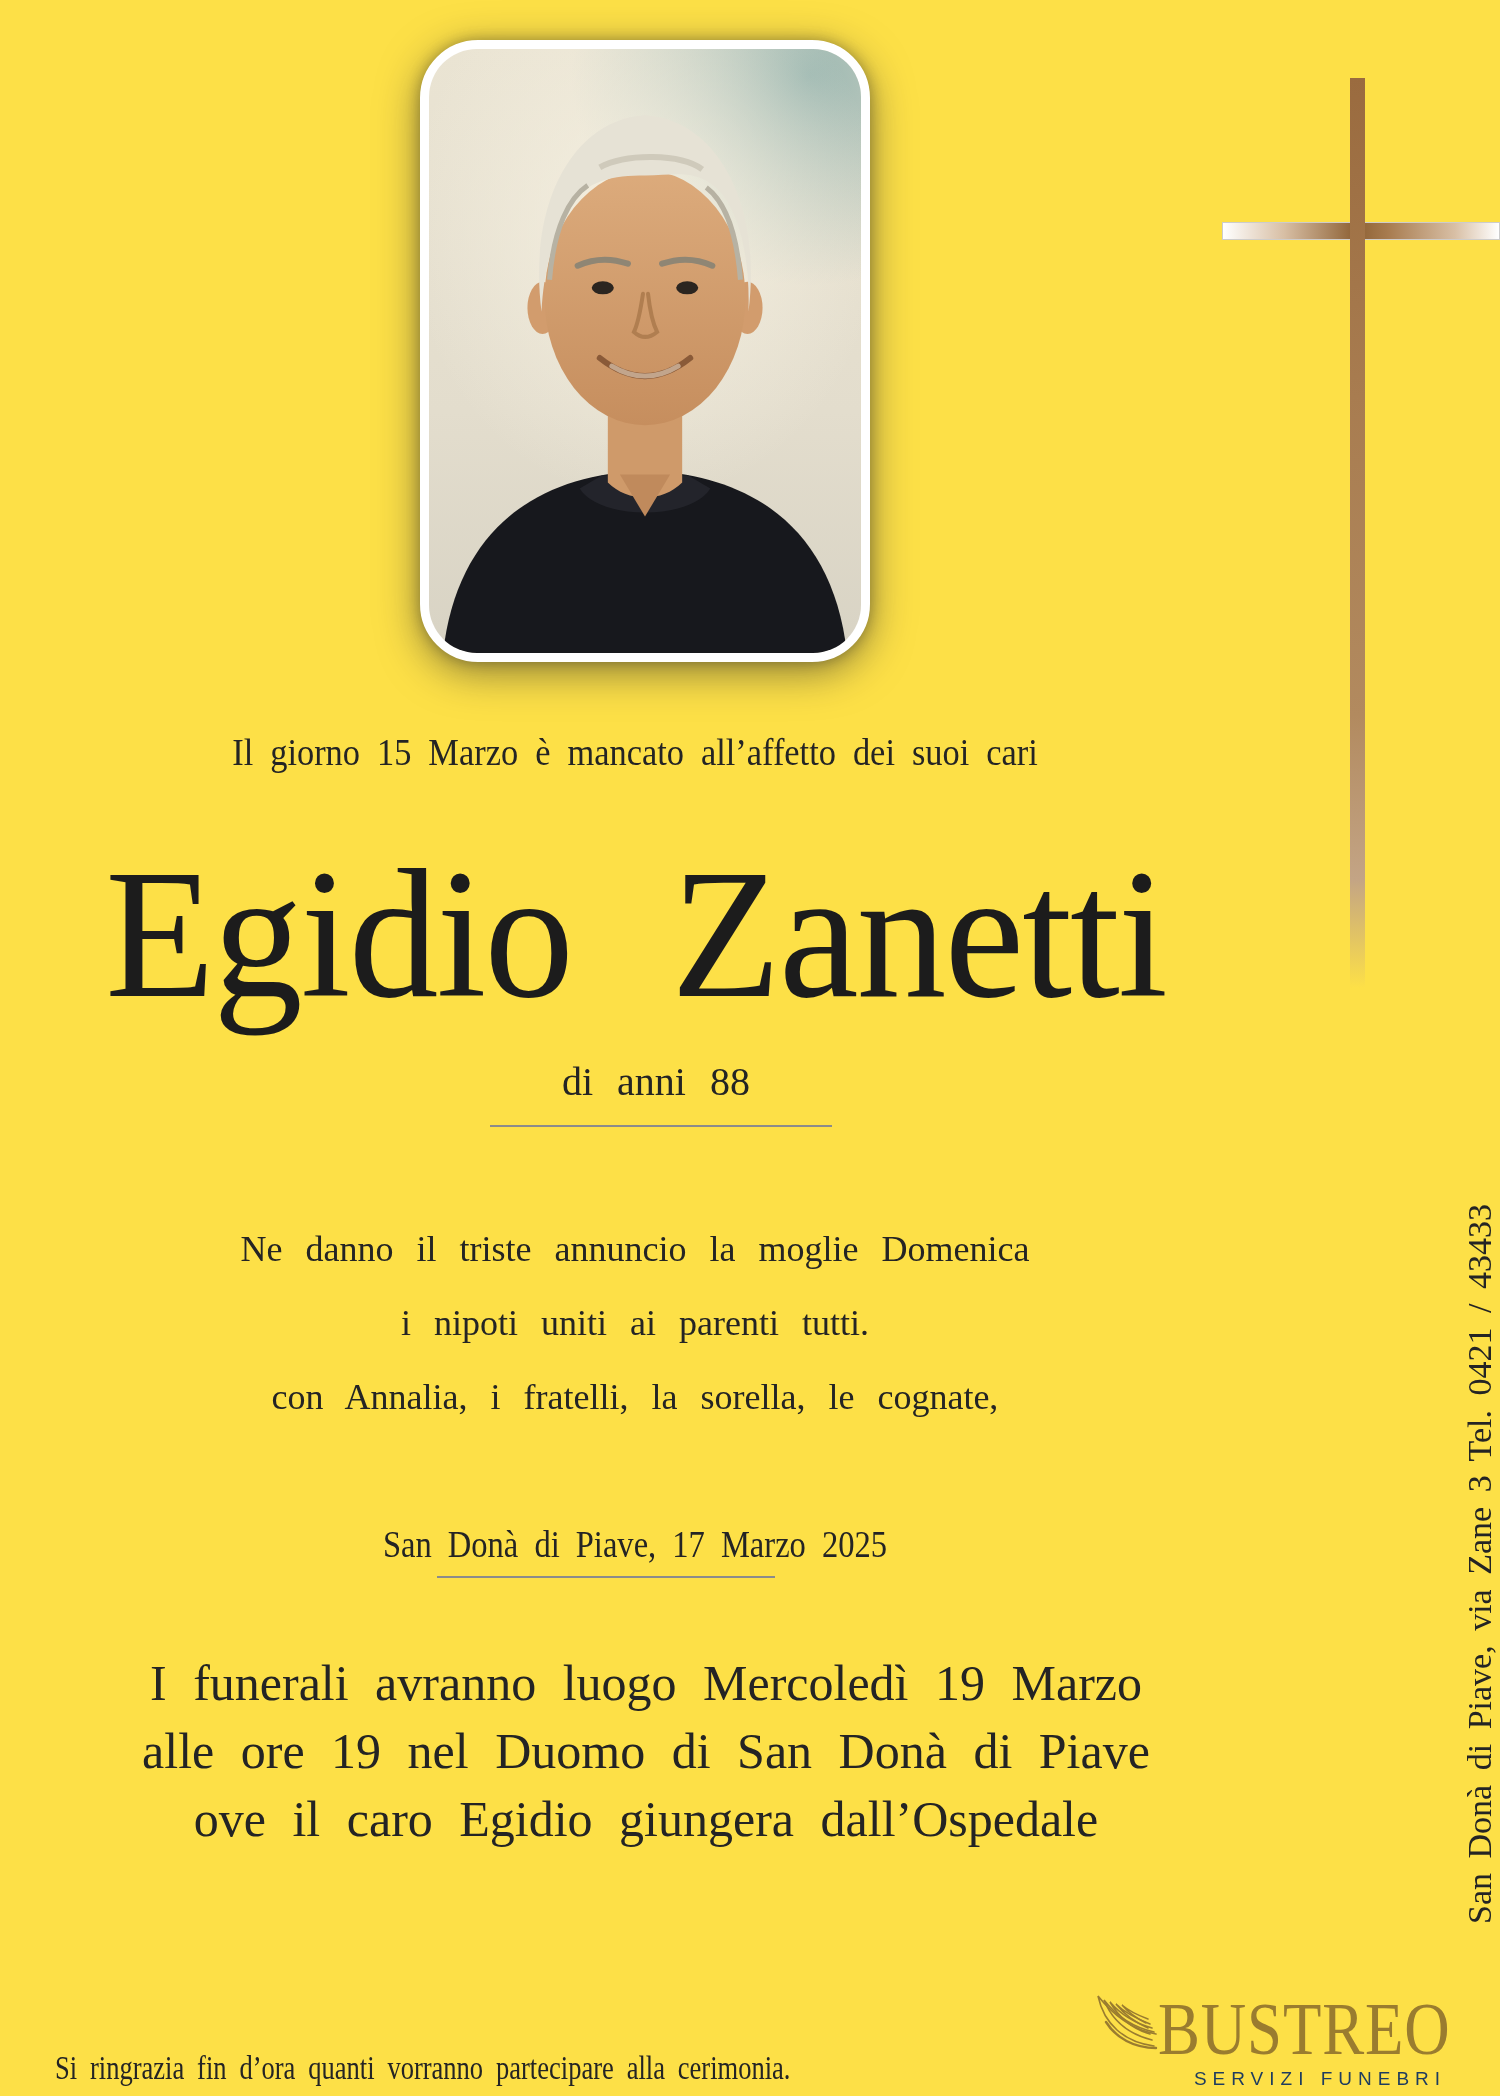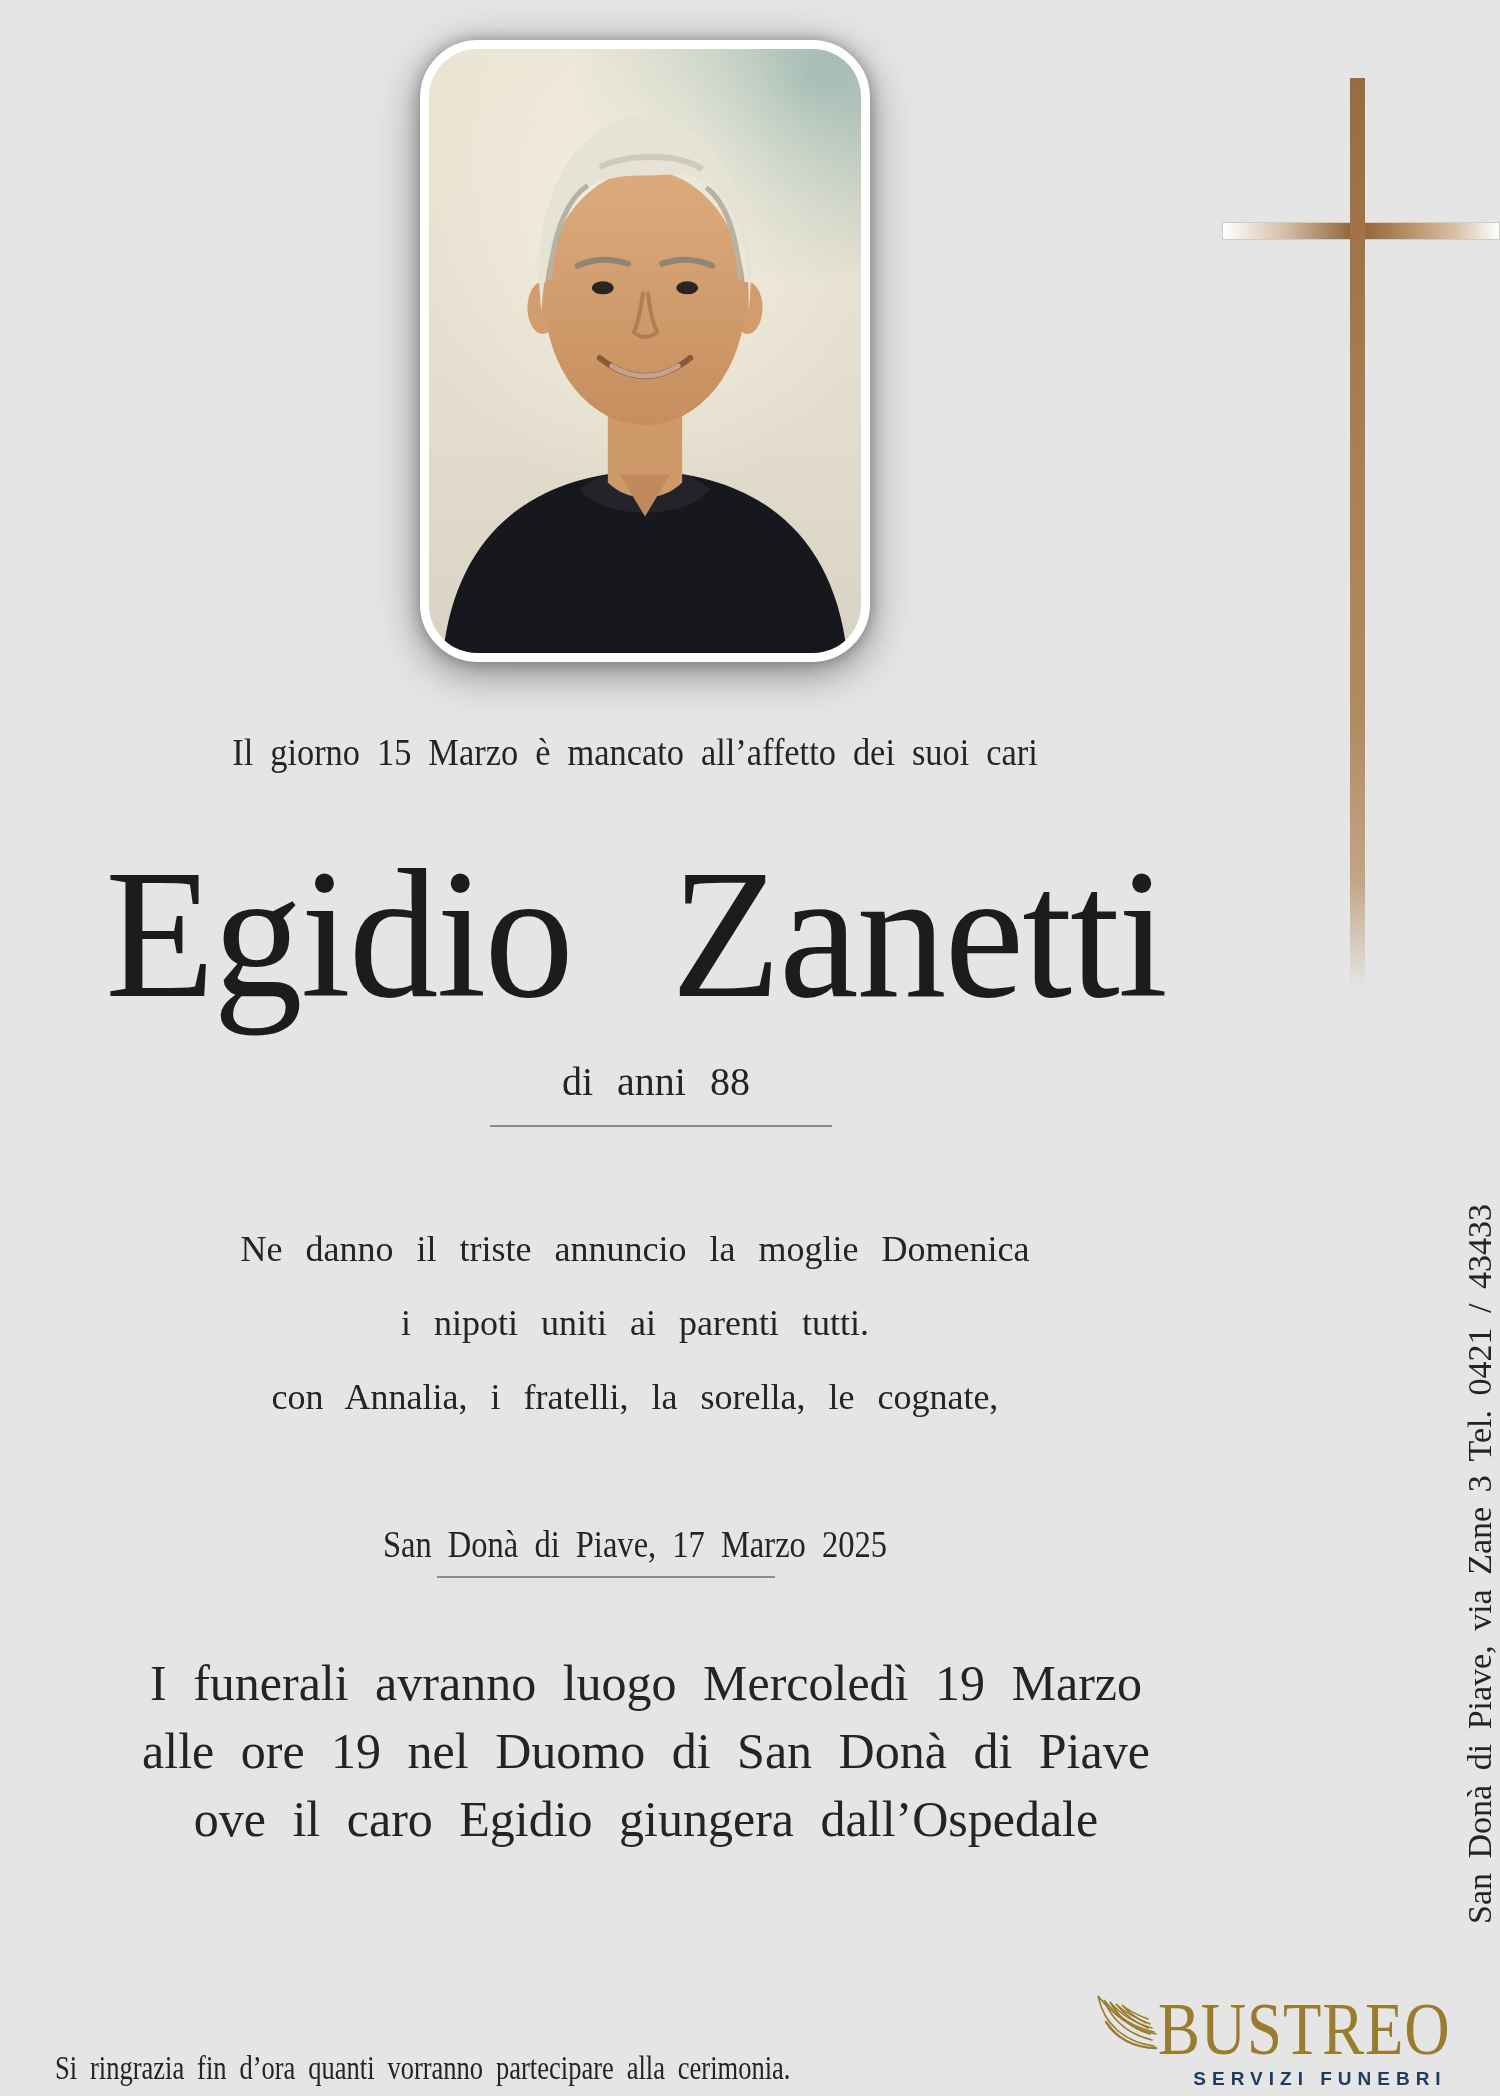--- a/index.html
+++ b/index.html
@@ -1,17 +1,17 @@
 <!DOCTYPE html>
 <html><head>
 <meta charset="utf-8">
 <style>
   html,body { margin:0; padding:0; background:#ffffff; }
   .page {
-    position:relative; width:1500px; height:2096px; background:#e5e5e5;
+    position:relative; width:1500px; height:2096px; background:#fde047;
     overflow:hidden; font-family:"Liberation Serif", serif; color:#1f1f1f;
   }
 
   
   .photo-frame {
     position:absolute; left:420px; top:40px; width:432px; height:604px;
     background:#fff; border:9px solid #ffffff; border-radius:58px;
     box-shadow:0 10px 42px rgba(45,45,45,.55), 0 0 14px rgba(0,0,0,.28);
   }
   .photo-frame svg { display:block; width:100%; height:100%; border-radius:48px; }
@@ -64,21 +64,21 @@
   
   .logo-wing { position:absolute; left:1094px; top:1990px; width:66px; height:64px; }
   .logo-word {
     position:absolute; left:1158px; top:1992px; font-size:74px; line-height:74px;
     letter-spacing:1px; transform:scaleX(.85); transform-origin:0 50%;
     white-space:nowrap; font-family:"Liberation Serif", serif;
   }
   .logo-tag {
     position:absolute; left:1150px; top:2068px; width:340px; text-align:center;
     font-family:"Liberation Sans", sans-serif; font-size:19px; letter-spacing:6px;
-    white-space:nowrap; font-weight:bold;
+    white-space:nowrap; font-weight:normal;
   }
 </style>
 </head>
 <body>
 
 <div class="page">
 
   <div class="photo-frame">
     <svg viewBox="0 0 430 602" preserveAspectRatio="none">
       <defs>

